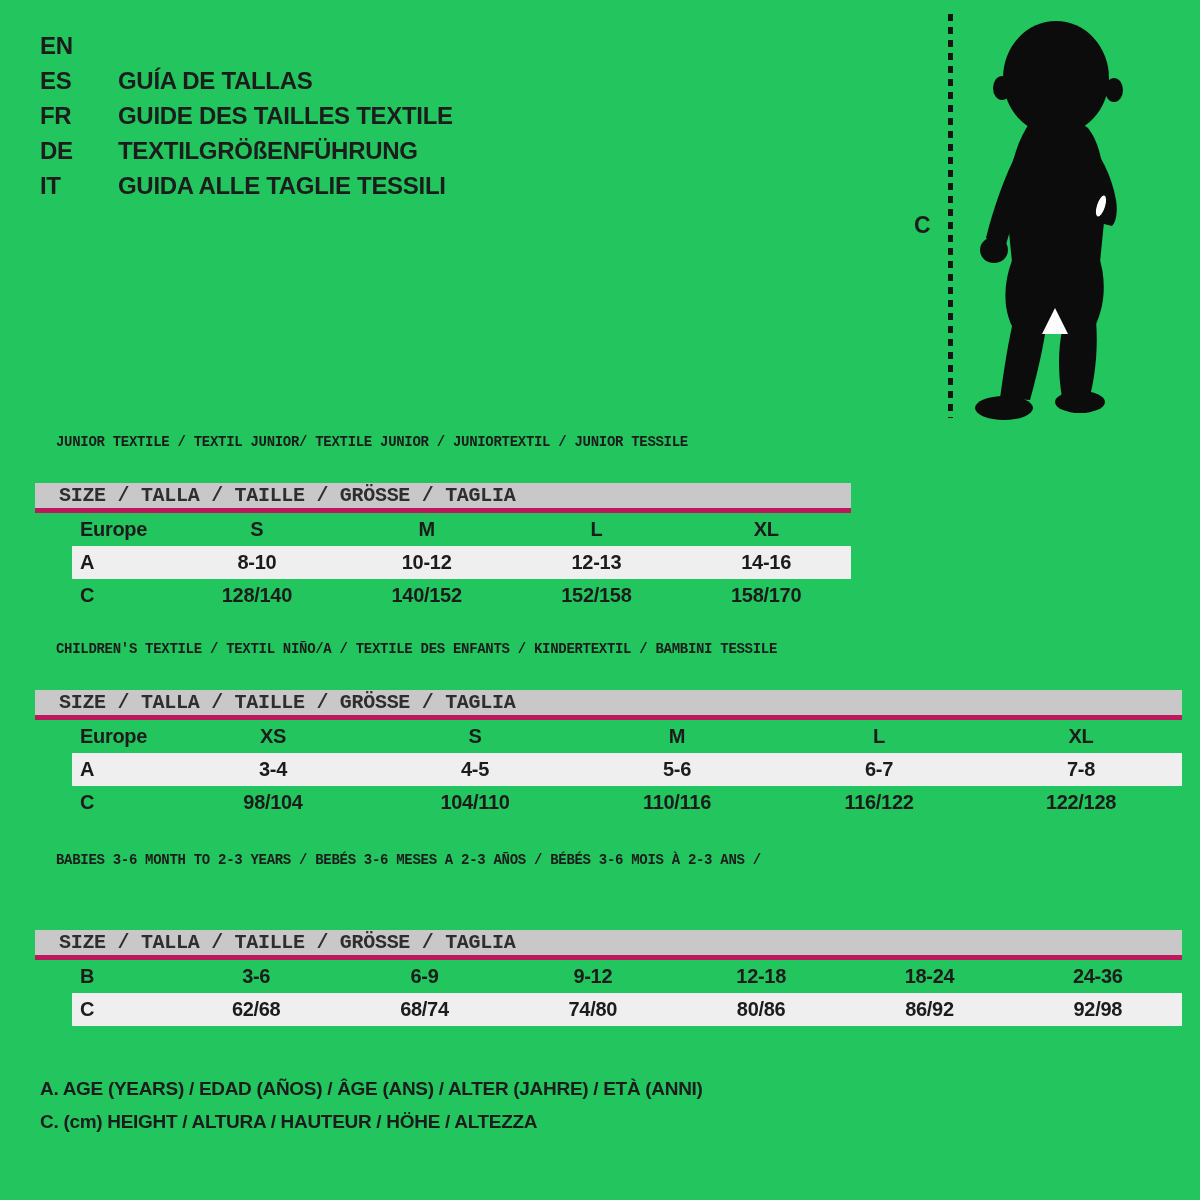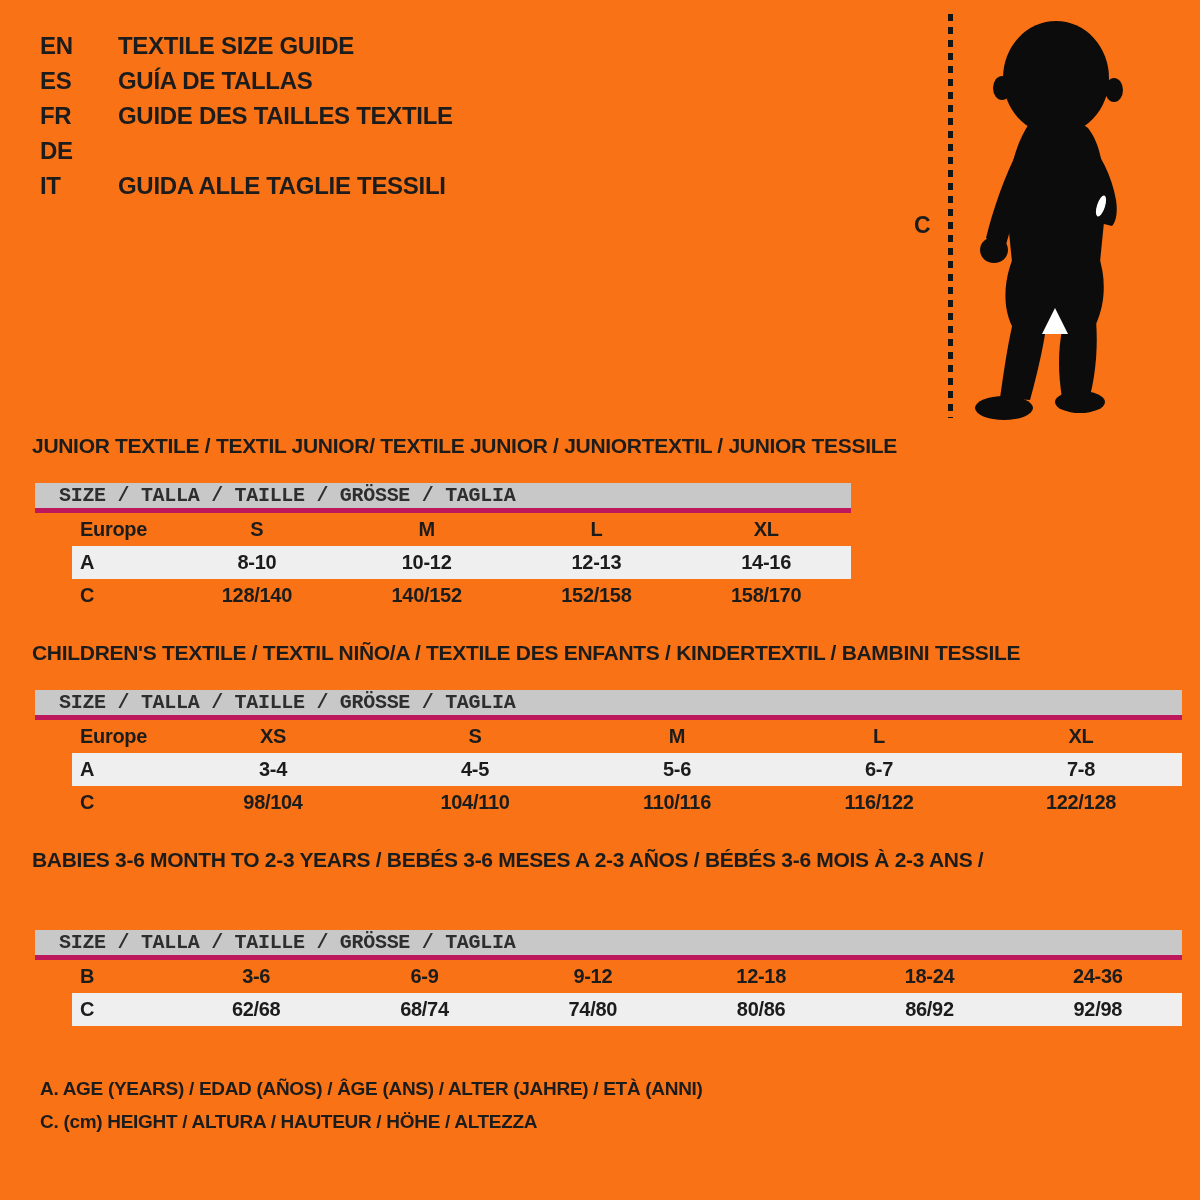--- a/index.html
+++ b/index.html
@@ -1,20 +1,20 @@
 <!DOCTYPE html>
 <html><head>
 <meta charset="utf-8">
 <style>
   html, body { margin: 0; padding: 0; background: #ffffff; }
   .page {
     position: relative;
     width: 1200px;
     height: 1200px;
-    background: #f97316;
+    background: #22c55e;
     font-family: "Liberation Sans", sans-serif;
     color: #1c1c1c;
     overflow: hidden;
   }
   
   .lang-list { position: absolute; left: 40px; top: 28px; }
   .lang-row {
     display: flex; height: 35px; align-items: center;
     font-size: 24px; font-weight: bold; letter-spacing: -0.3px; white-space: nowrap;
   }
@@ -24,22 +24,22 @@
     position: absolute; left: 948px; top: 14px; width: 5px; height: 404px;
     background: repeating-linear-gradient(to bottom, #141414 0px, #141414 7px, transparent 7px, transparent 13px);
   }
   .measure-label {
     position: absolute; left: 914px; top: 212px;
     font-size: 23px; font-weight: bold;
   }
   .silhouette { position: absolute; left: 963px; top: 10px; }
   
   .sec-title {
-    position: absolute; left: 32px;
-    font-size: 21px; font-weight: bold; letter-spacing: -0.3px; white-space: nowrap;
+    position: absolute; left: 56px;
+    font-size: 14px; font-weight: bold; letter-spacing: -0.3px; white-space: nowrap; font-family: Liberation Mono, monospace;
   }
   .sec-title-junior { top: 434px; }
   .sec-title-children { top: 641px; }
   .sec-title-babies { top: 843px; line-height: 34px; }
   
   .size-table { position: absolute; left: 35px; }
   .table-junior { top: 483px; width: 816px; }
   .table-children { top: 690px; width: 1147px; }
   .table-babies { top: 930px; width: 1147px; }
   .size-header {
@@ -61,32 +61,32 @@
   }
 </style>
 </head>
 <body>
 
 <div class="page">
 
   <div class="lang-list">
     <div class="lang-row">
       <span class="lang-code">EN</span>
-      <span class="lang-title">TEXTILE SIZE GUIDE</span>
     </div>
     <div class="lang-row">
       <span class="lang-code">ES</span>
       <span class="lang-title">GUÍA DE TALLAS</span>
     </div>
     <div class="lang-row">
       <span class="lang-code">FR</span>
       <span class="lang-title">GUIDE DES TAILLES TEXTILE</span>
     </div>
     <div class="lang-row">
       <span class="lang-code">DE</span>
+      <span class="lang-title">TEXTILGRÖßENFÜHRUNG</span>
     </div>
     <div class="lang-row">
       <span class="lang-code">IT</span>
       <span class="lang-title">GUIDA ALLE TAGLIE TESSILI</span>
     </div>
   </div>
 
   <div class="dashed-line"></div>
   <div class="measure-label">C</div>
   <svg class="silhouette" width="180" height="410" viewBox="0 0 170 410" xmlns="http://www.w3.org/2000/svg">

